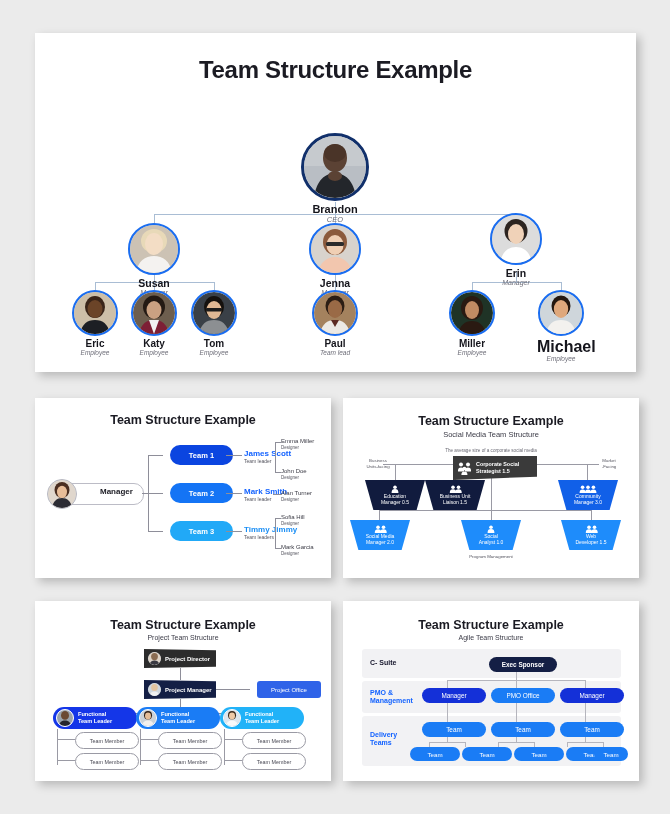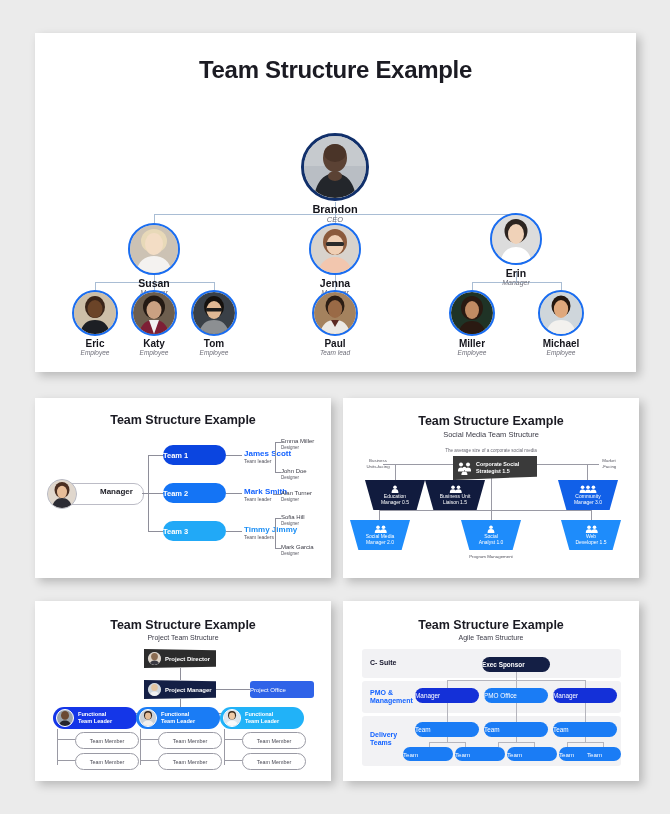--- a/index.html
+++ b/index.html
@@ -34,21 +34,21 @@
   .s-title{position:absolute;left:0;width:100%;text-align:center;
     font-weight:bold;color:#1b1b23;}
   .s-sub{position:absolute;left:0;width:100%;text-align:center;color:#3a3a46;}
 
   #slide2{left:35px;top:398px;width:296px;height:180px;}
   #slide3{left:343px;top:398px;width:296px;height:180px;}
   #slide4{left:35px;top:601px;width:296px;height:180px;}
   #slide5{left:343px;top:601px;width:296px;height:180px;}
 
   .pill{position:absolute;border-radius:20px;color:#fff;text-align:center;
-    display:flex;align-items:center;justify-content:flex-start;font-weight:bold;}
+    display:flex;align-items:center;justify-content:center;font-weight:bold;margin-left:7px;}
   .gline{position:absolute;background:#8e8e99;}
   .gline.v{width:1px;}
   .gline.h{height:1px;}
 
   .ttl-blue{position:absolute;color:#1463ff;font-weight:bold;}
   .ttl-sub{position:absolute;color:#55555f;}
   .ttl-dark{position:absolute;color:#3b3b45;}
 
   
   .trap{position:absolute;color:#fff;text-align:center;
@@ -296,21 +296,21 @@
               </clipPath>
             </defs>
           <g clip-path="url(#c9)">
             <rect width="42" height="42" fill="#cfd6db"></rect>
             <ellipse cx="21" cy="14" rx="9.5" ry="10.5" fill="#24170f"></ellipse>
             <ellipse cx="21" cy="17" rx="7.2" ry="9" fill="#dfa87c"></ellipse>
             <path d="M6 42 C8 32 13 28 21 28 C29 28 34 32 36 42 Z" fill="#f3f1ee"></path>
           </g>
         </svg>
       </div>
-      <div class="nm" style="font-size:10px;">Michael</div>
+      <div class="nm" style="font-size:16px;">Michael</div>
       <div class="rl" style="font-size:6.5px;">Employee</div>
     </div>
   </div>
 
   <div class="slide" id="slide2">
     <div class="s-title" style="top:15px;font-size:12.5px;">Team Structure Example</div>
 
     <div style="position:absolute;left:21px;top:85px;width:86px;height:20px;border:1px solid #bcbcc6;border-radius:10px;background:#fff;">
       <div style="position:absolute;left:43px;top:3px;font-size:8px;font-weight:bold;color:#1b1b23;">Manager</div>
     </div>

